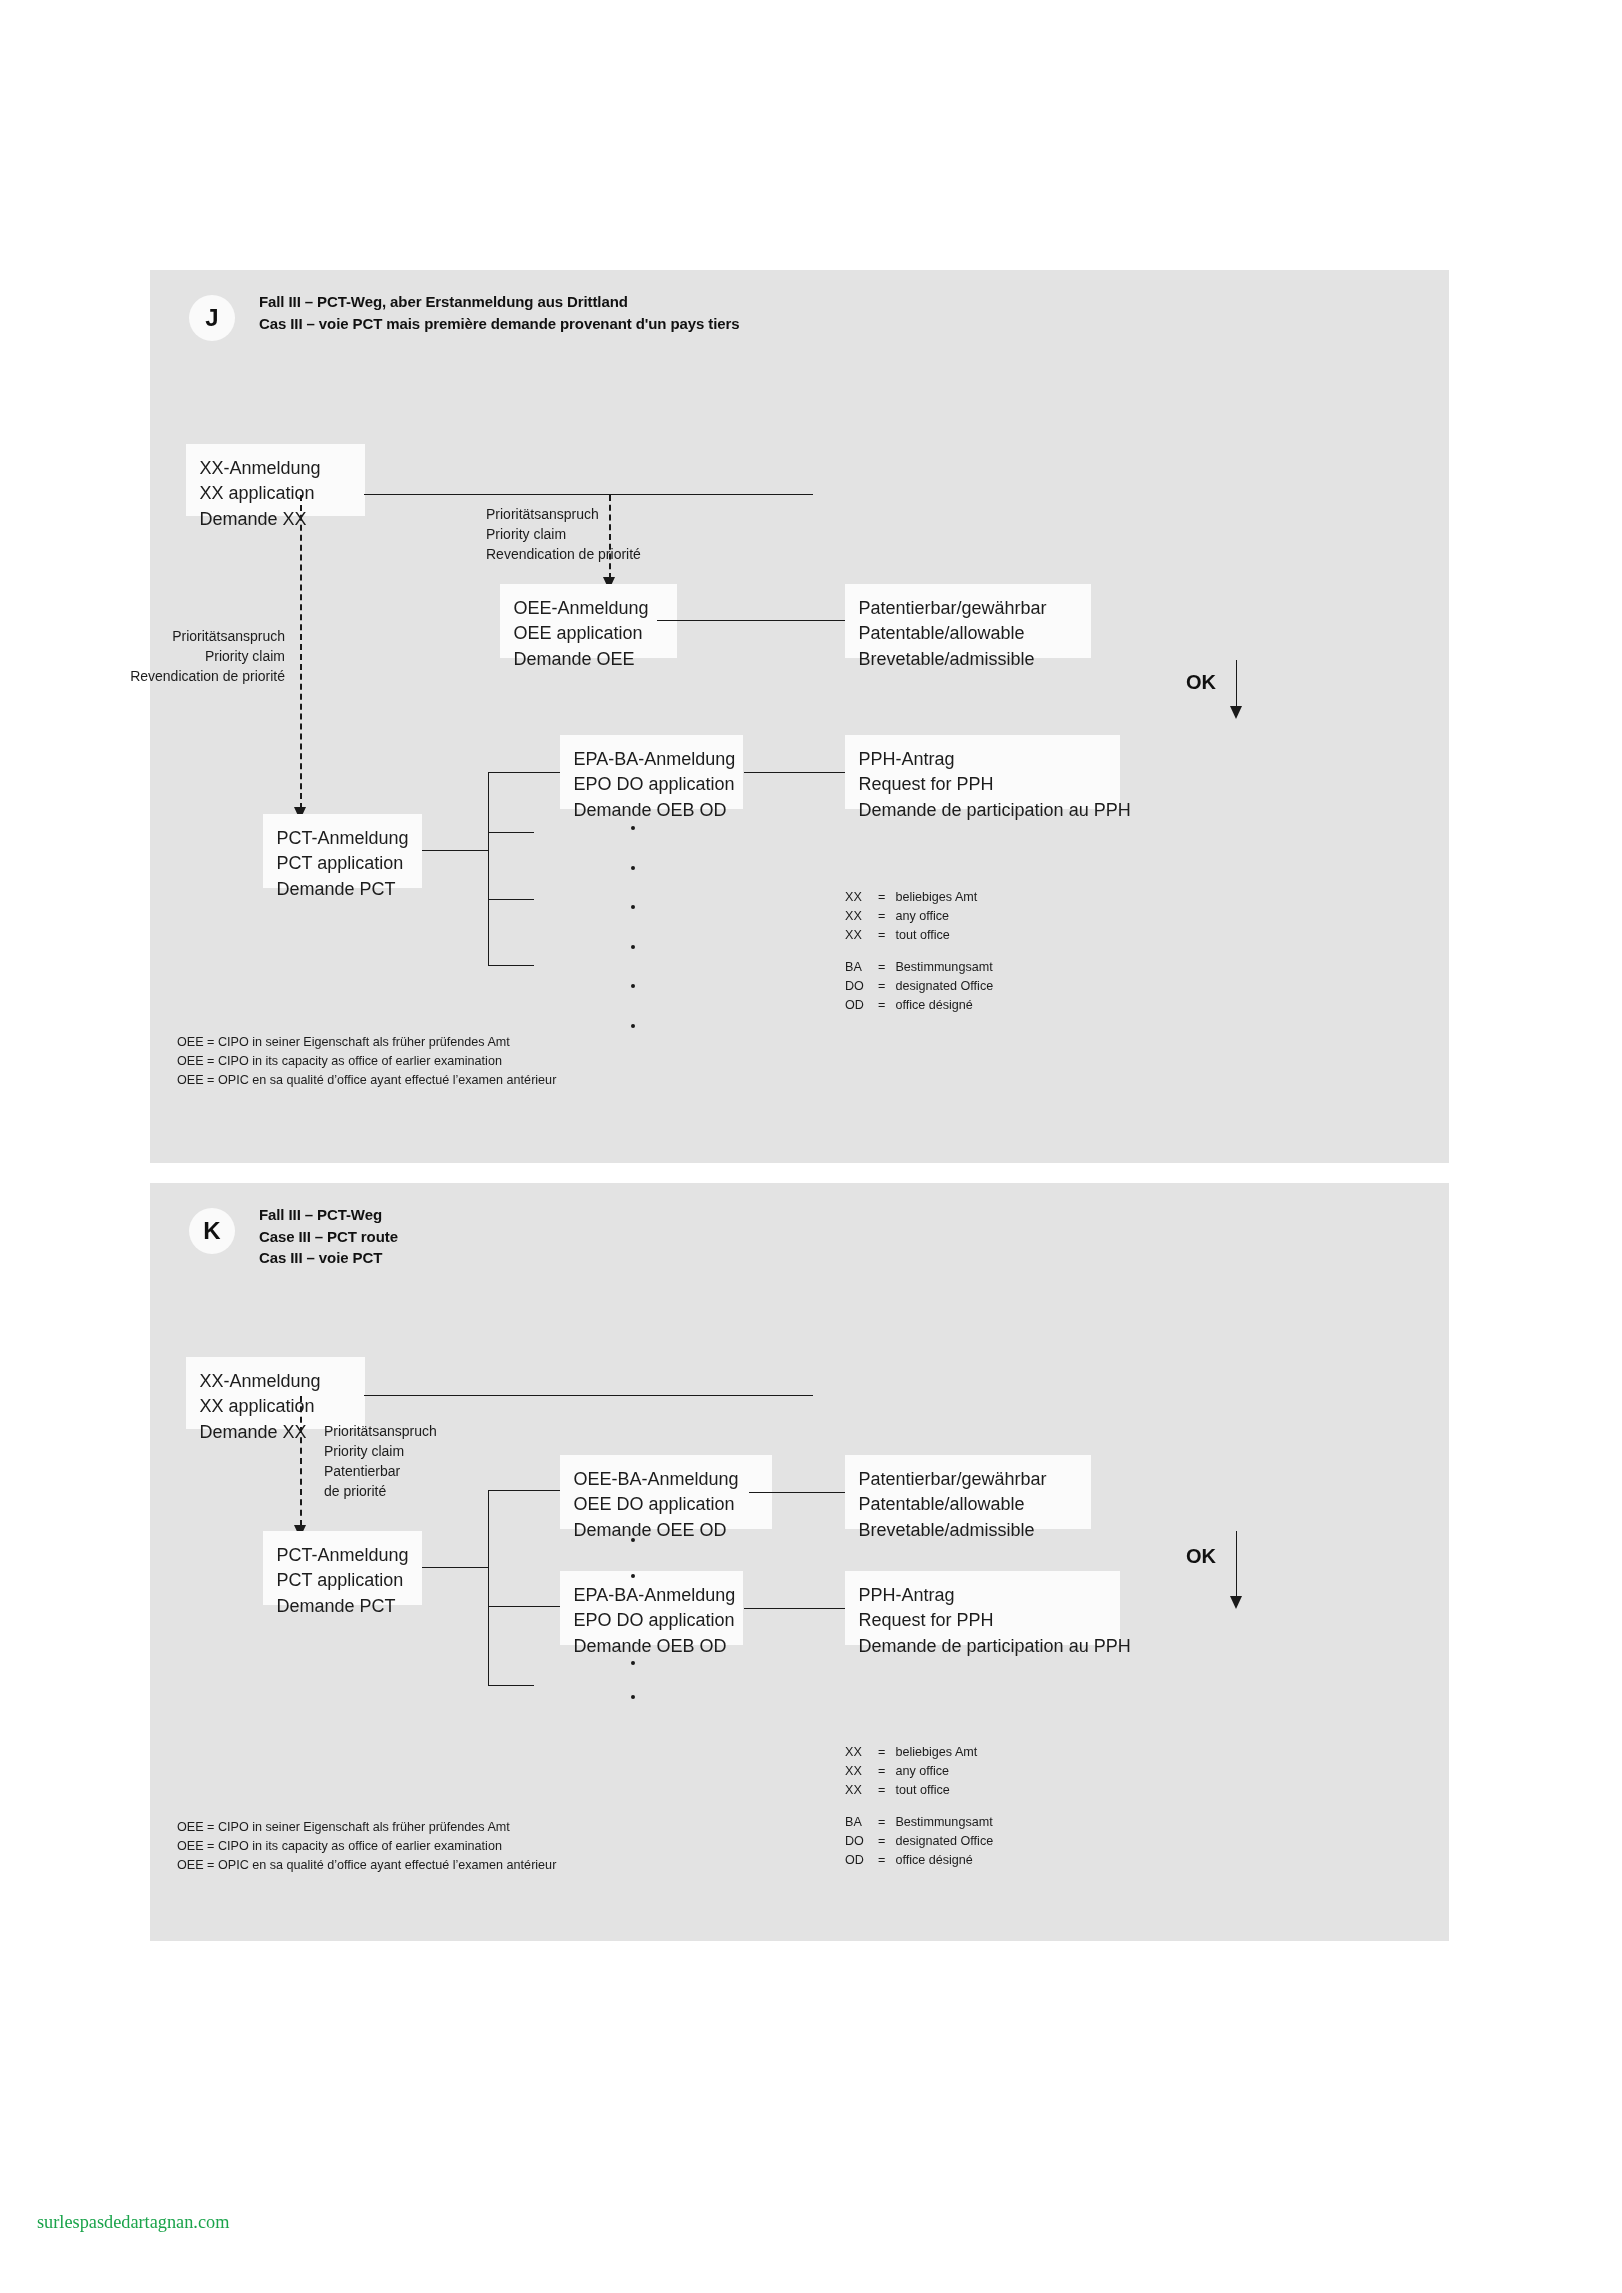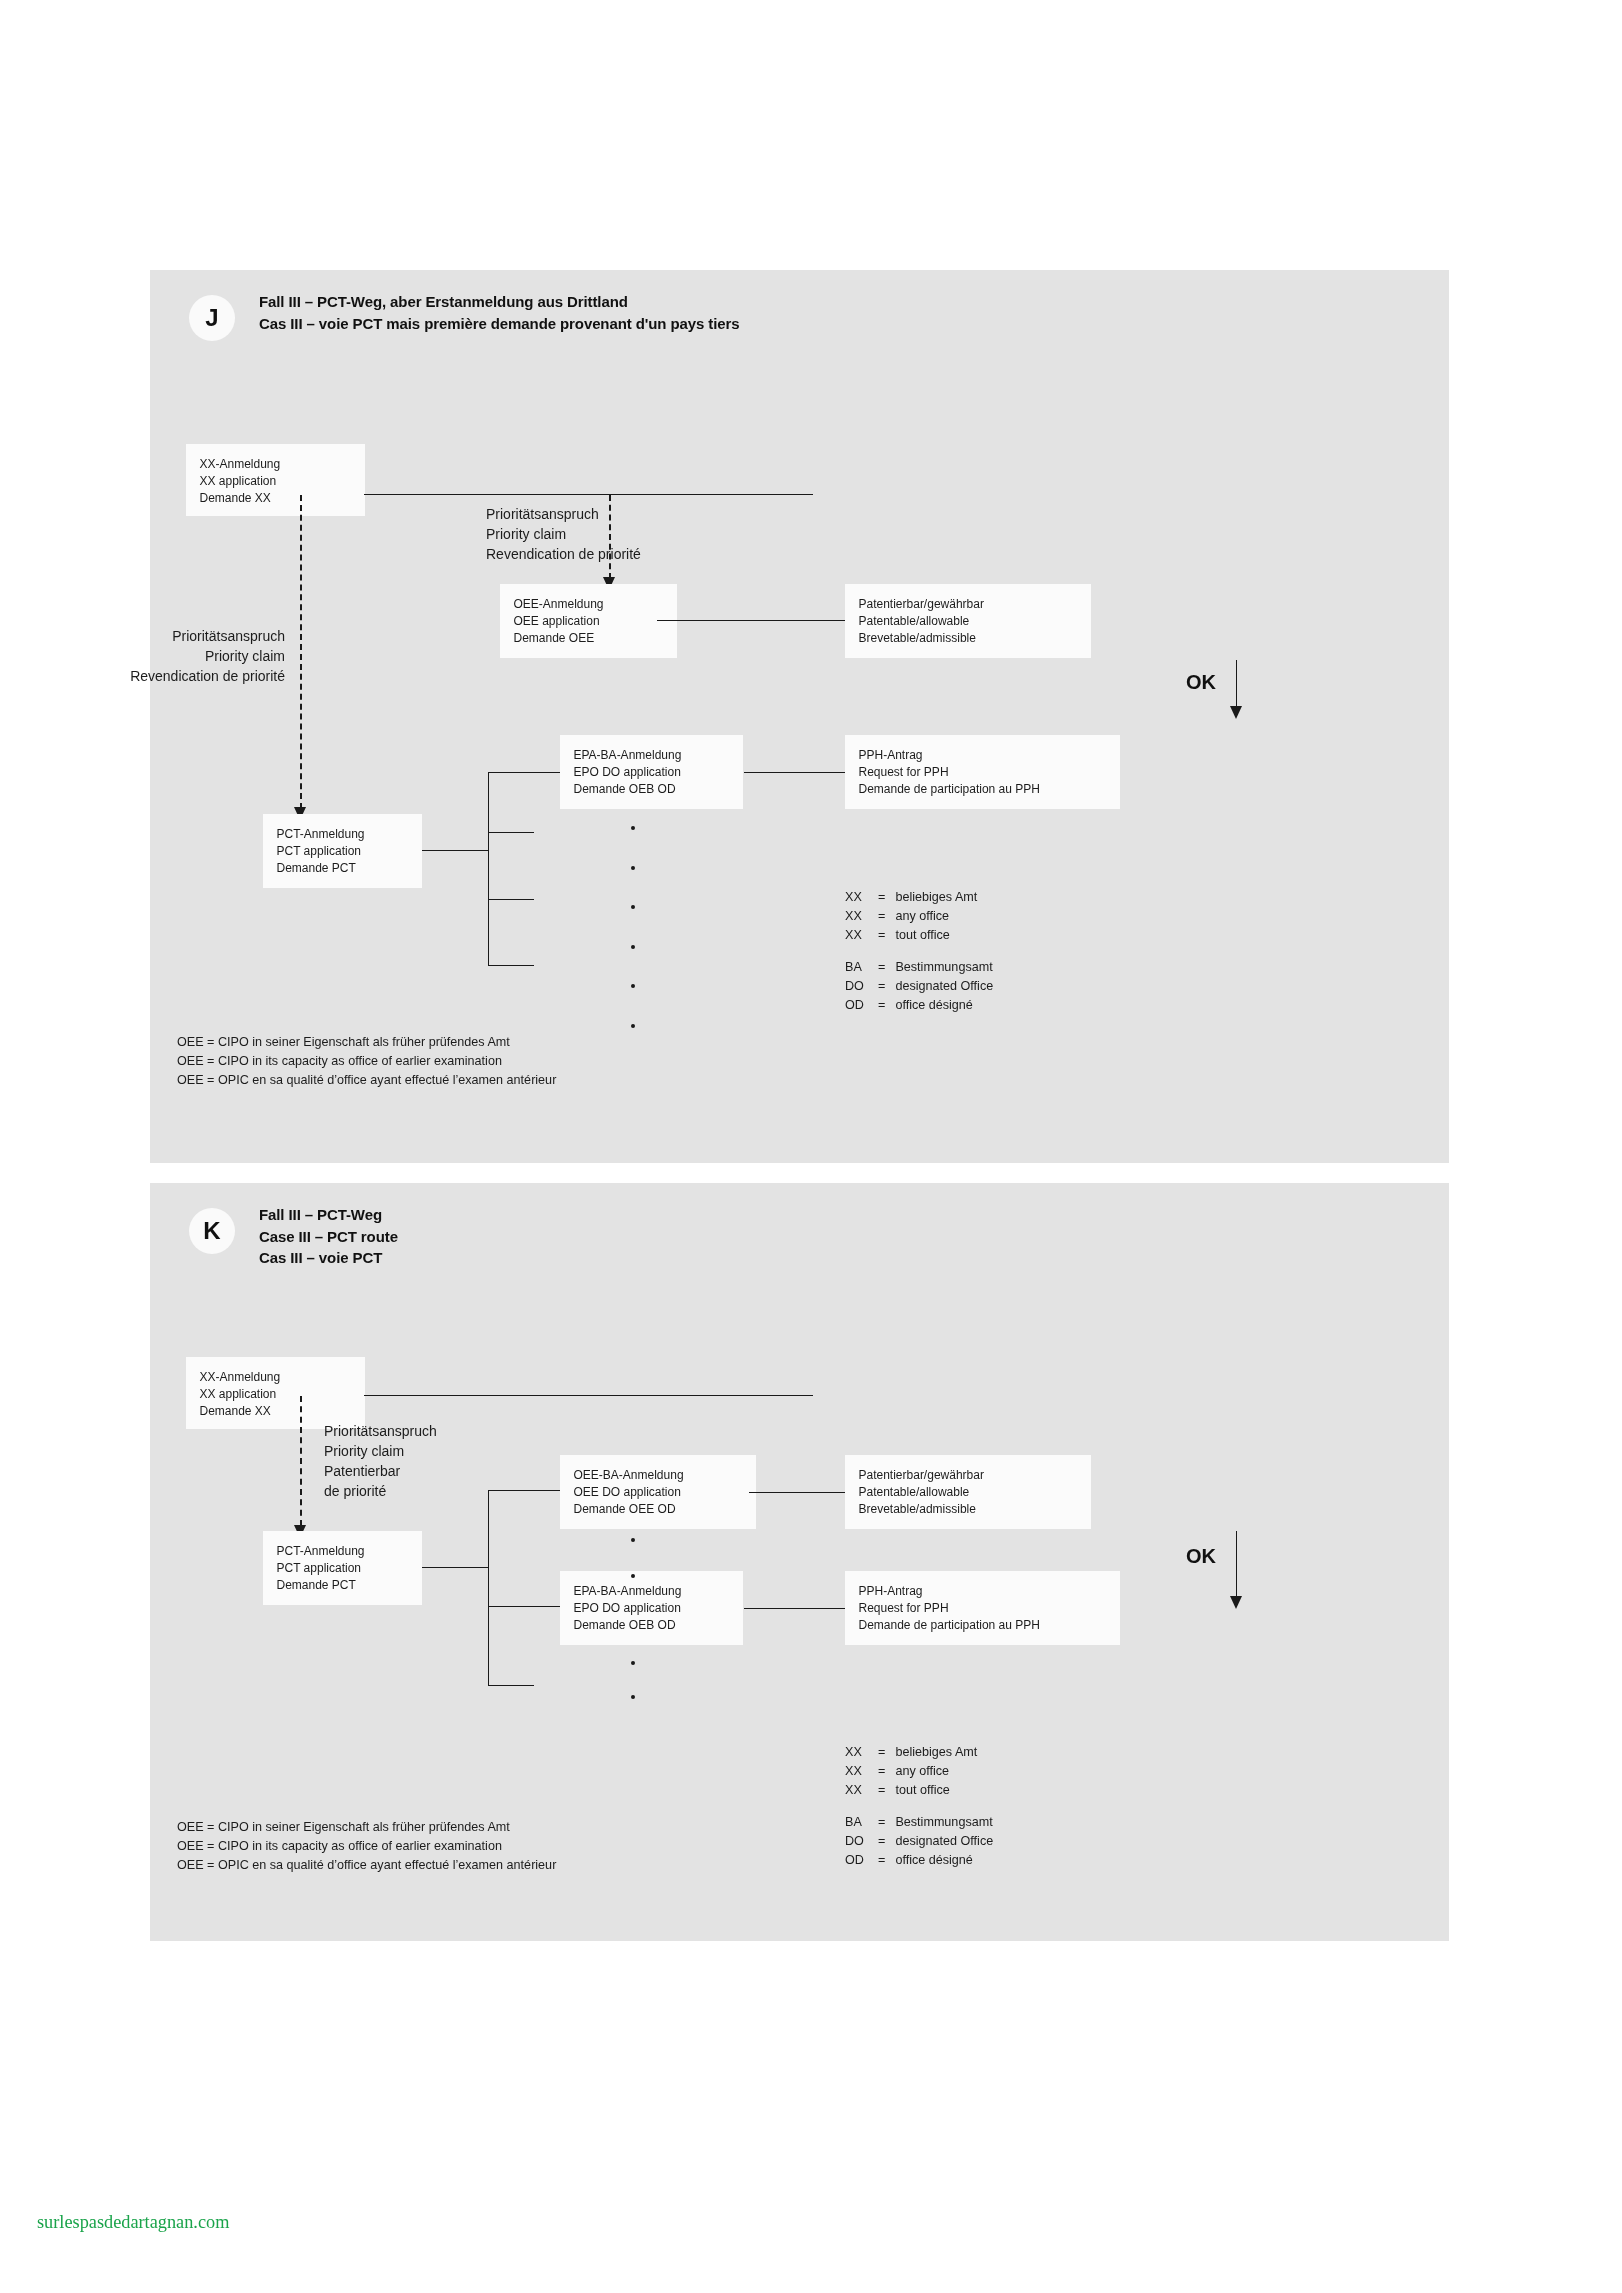--- a/index.html
+++ b/index.html
@@ -34,21 +34,21 @@
   .title-line {
     font-size: 15px; font-weight: bold; color: #111;
     line-height: 1.44; white-space: nowrap; letter-spacing: -0.1px;
   }
 
   
   .box {
     position: absolute;
     background: #fbfbfb;
     color: #1c1c1c;
-    font-size: 12px;
+    font-size: 18px;
     line-height: 1.42;
     padding: 11.6px 13.5px;
     white-space: nowrap;
   }
   .box div { white-space: nowrap; }
 
   
   .lbl {
     position: absolute;
     font-size: 14px;
@@ -259,21 +259,21 @@
       <div>PCT application</div>
       <div>Demande PCT</div>
     </div>
 
     <div class="hline" style="left:272px; top:384px; width:66px;"></div>
     <div class="vline" style="left:338px; top:307px; height:195px;"></div>
     <div class="hline" style="left:338px; top:307px; width:72px;"></div>
     <div class="hline" style="left:338px; top:423px; width:72px;"></div>
     <div class="hline" style="left:338px; top:502px; width:46px;"></div>
 
-    <div class="box" style="left:410px; top:272px; width:196px; height:74px;">
+    <div class="box" style="left:410px; top:272px; width:212px; height:74px;">
       <div>OEE-BA-Anmeldung</div>
       <div>OEE DO application</div>
       <div>Demande OEE OD</div>
     </div>
     <div class="hline" style="left:599px; top:309px; width:97px;"></div>
 
     <div class="box" style="left:695px; top:272px; width:246px; height:74px;">
       <div>Patentierbar/gewährbar</div>
       <div>Patentable/allowable</div>
       <div>Brevetable/admissible</div>

